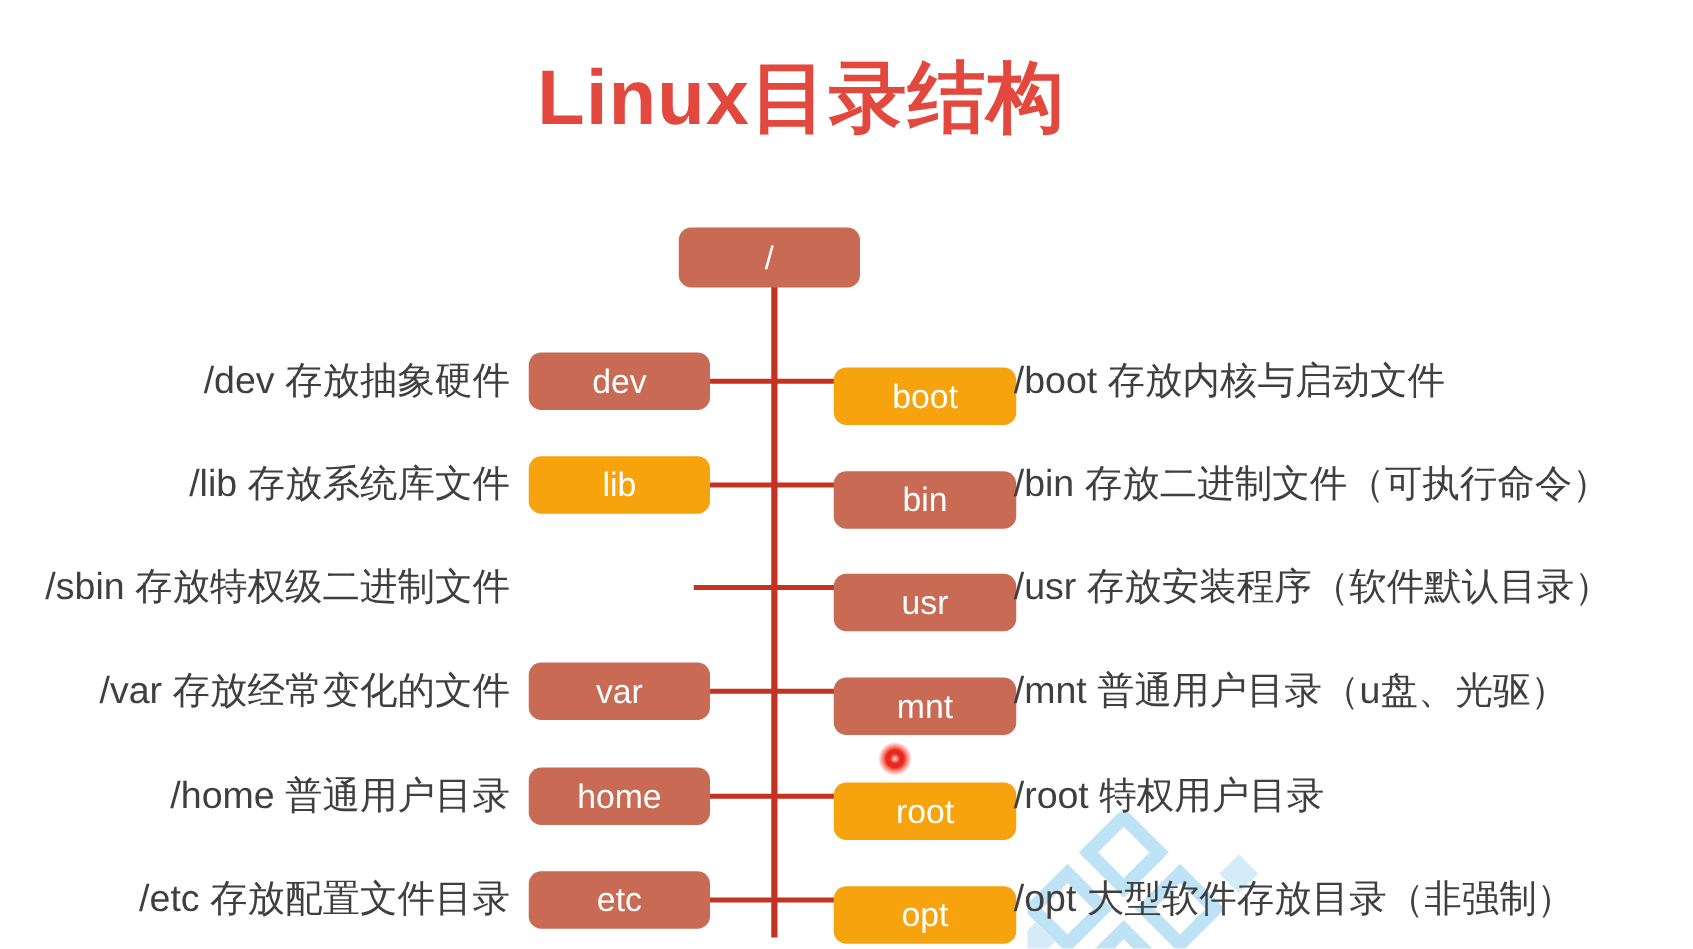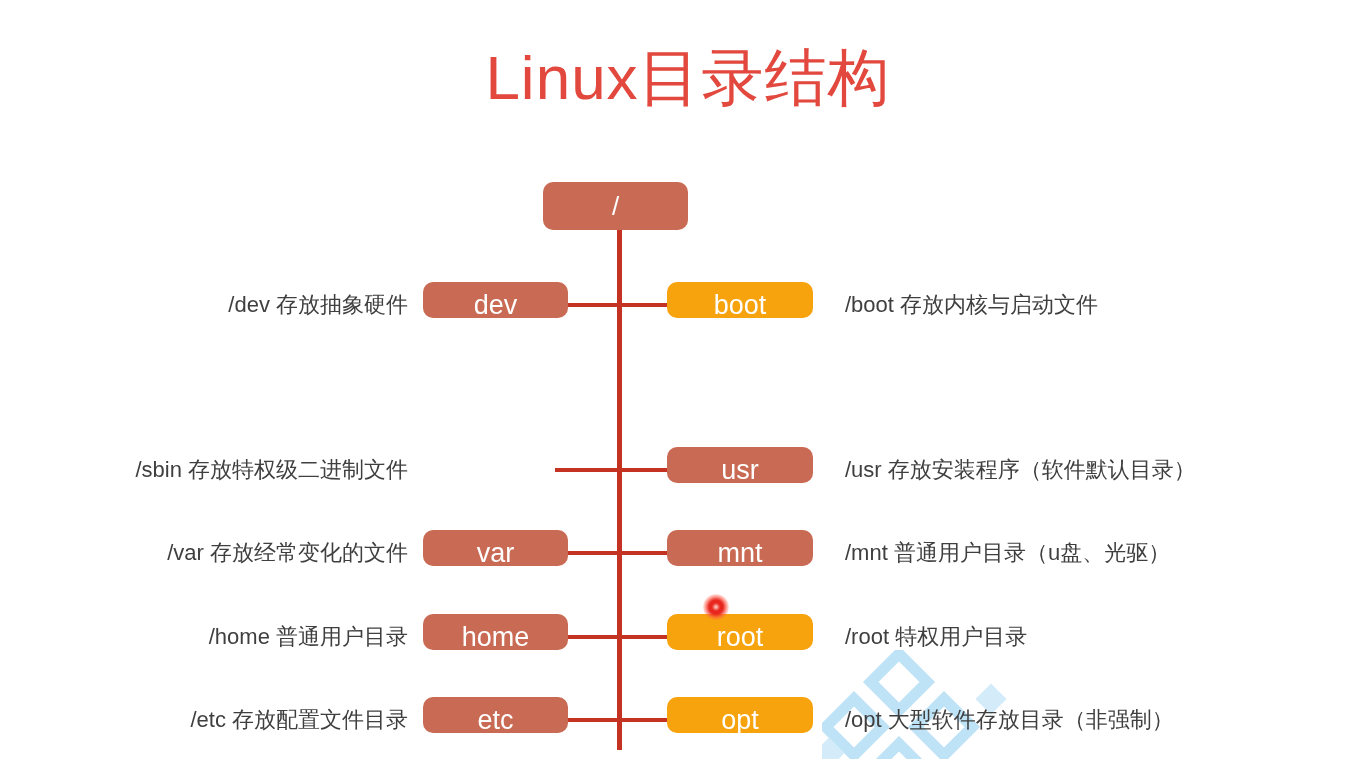--- a/index.html
+++ b/index.html
@@ -14,36 +14,35 @@
     background: #ffffff;
     overflow: hidden;
   }
   .title {
     position: absolute;
     left: 0; top: 36px;
     width: 1282px;
     margin: 0;
     text-align: center;
     font-size: 62px;
-    font-weight: 400;
+    font-weight: 700;
     letter-spacing: 1px;
     color: var(--title-red, #E2483D);
     z-index: 2;
-    padding-left: 47px;
   }
   .trunk {
     position: absolute;
     left: 617px; top: 228px;
     width: 5px; height: 522px;
     background: var(--line-red, #C43222);
     z-index: 1;
   }
   .node {
     position: absolute;
-    height: 36px;
+    height: 46px;
     border-radius: 10px;
     color: #ffffff;
     font-size: 27px;
     line-height: 46px;
     text-align: center;
     z-index: 2;
   }
   .node[data-color="terracotta"] { background: var(--node-terracotta, #C96B54); }
   .node[data-color="orange"]     { background: var(--node-orange, #F7A30D); }
   .root-node {
@@ -55,33 +54,33 @@
   }
   .row { position: absolute; left: 0; width: 1354px; height: 46px; }
   .connector {
     position: absolute;
     left: 555px; top: 21px;
     width: 122px; height: 4px;
     background: var(--line-red, #C43222);
     z-index: 1;
   }
   .left-node  { left: 423px; top: 0; width: 145px; }
-  .right-node { left: 667px; top: 0; width: 146px; text-align: center; }
+  .right-node { left: 667px; top: 12px; width: 146px; text-align: center; }
   .left-desc, .right-desc {
     position: absolute;
     top: 0;
     height: 46px;
     line-height: 46px;
-    font-size: 22px;
+    font-size: 30px;
     color: var(--text-gray, #3F3F3F);
     white-space: nowrap;
     z-index: 2;
   }
   .left-desc  { left: 0; width: 408px; text-align: right; }
-  .right-desc { left: 845px; text-align: right; }
+  .right-desc { left: 811px; text-align: right; }
   .laser-dot {
     position: absolute;
     left: 703px; top: 594px;
     width: 26px; height: 26px;
     border-radius: 50%;
     background: radial-gradient(circle,
       #ffd9d2 0%, #e8281e 22%, #e8281e 38%,
       rgba(255,90,70,0.55) 58%, rgba(255,90,70,0) 75%);
     z-index: 3;
   }
@@ -117,20 +116,27 @@
   <div class="node root-node">/</div>
 
   <div class="row" style="top:282px">
     <div class="connector"></div>
     <div class="left-desc">/dev 存放抽象硬件</div>
     <div class="node left-node" data-color="terracotta">dev</div>
     <div class="node right-node" data-color="orange">boot</div>
     <div class="right-desc">/boot 存放内核与启动文件</div>
   </div>
 
+  <div class="row" style="top:365px">
+    <div class="connector"></div>
+    <div class="left-desc">/lib 存放系统库文件</div>
+    <div class="node left-node" data-color="orange">lib</div>
+    <div class="node right-node" data-color="terracotta">bin</div>
+    <div class="right-desc">/bin 存放二进制文件（可执行命令）</div>
+  </div>
 
   <div class="row" style="top:447px">
     <div class="connector"></div>
     <div class="left-desc">/sbin 存放特权级二进制文件</div>
     <div class="node right-node" data-color="terracotta">usr</div>
     <div class="right-desc">/usr 存放安装程序（软件默认目录）</div>
   </div>
 
   <div class="row" style="top:530px">
     <div class="connector"></div>

